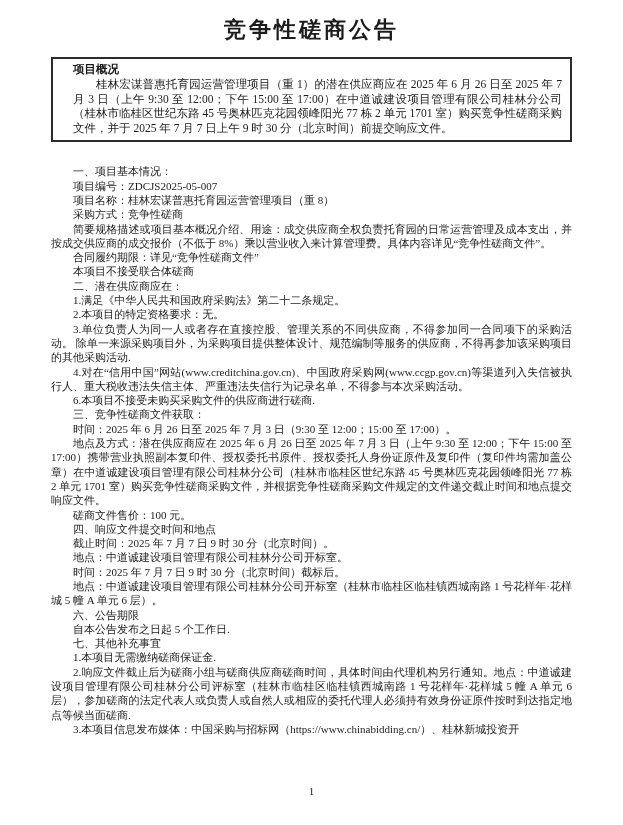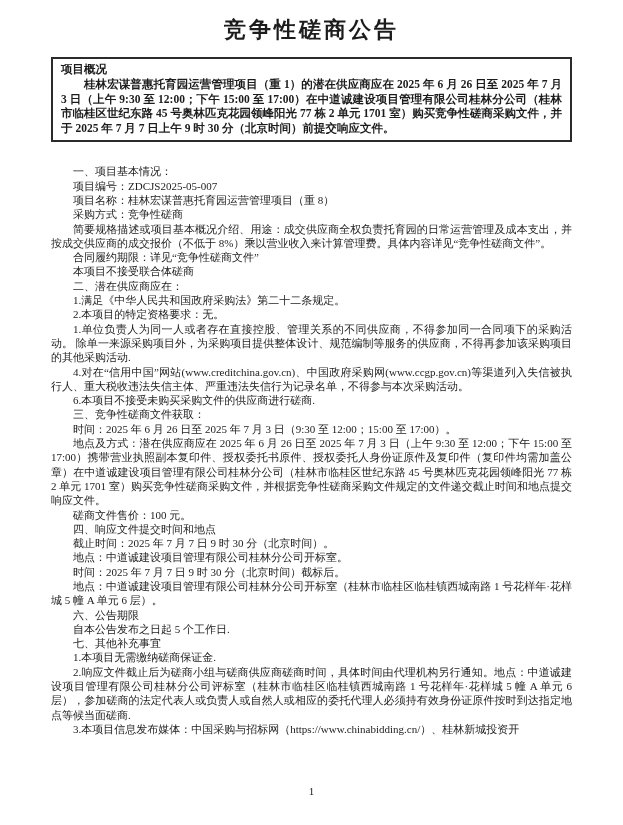--- a/index.html
+++ b/index.html
@@ -21,32 +21,32 @@
     padding-top: 16px;
     text-align: center;
     font-size: 22px;
     font-weight: bold;
     letter-spacing: 3px;
     line-height: 28px;
   }
   .overview-box {
     margin: 13px 51px 0 51px;
     border: 2px solid #2b2b2b;
-    padding: 3px 8px 5px 8px;
+    padding: 3px 8px 5px 20px;
     box-sizing: border-box;
   }
   .overview-heading {
     font-size: 11.5px;
     font-weight: bold;
     line-height: 15px;
   }
   .overview-body {
     margin: 0;
     font-size: 11.5px;
-    font-weight: bold;
+    font-weight: normal;
     line-height: 14.6px;
     text-indent: 2em;
     text-align: justify;
     overflow-wrap: anywhere;
   }
   .content {
     margin: 22px 51px 0 51px;
   }
   .para {
     margin: 0;
@@ -84,21 +84,21 @@
       <p class="para">一、项目基本情况：</p>
       <p class="para">项目编号：ZDCJS2025-05-007</p>
       <p class="para">项目名称：桂林宏谋普惠托育园运营管理项目（重 8）</p>
       <p class="para">采购方式：竞争性磋商</p>
       <p class="para">简要规格描述或项目基本概况介绍、用途：成交供应商全权负责托育园的日常运营管理及成本支出，并按成交供应商的成交报价（不低于 8%）乘以营业收入来计算管理费。具体内容详见“竞争性磋商文件”。</p>
       <p class="para">合同履约期限：详见“竞争性磋商文件”</p>
       <p class="para">本项目不接受联合体磋商</p>
       <p class="para">二、潜在供应商应在：</p>
       <p class="para">1.满足《中华人民共和国政府采购法》第二十二条规定。</p>
       <p class="para">2.本项目的特定资格要求：无。</p>
-      <p class="para">1.单位负责人为同一人或者存在直接控股、管理关系的不同供应商，不得参加同一合同项下的采购活动。 除单一来源采购项目外，为采购项目提供整体设计、规范编制等服务的供应商，不得再参加该采购项目的其他采购活动.</p>
+      <p class="para">3.单位负责人为同一人或者存在直接控股、管理关系的不同供应商，不得参加同一合同项下的采购活动。 除单一来源采购项目外，为采购项目提供整体设计、规范编制等服务的供应商，不得再参加该采购项目的其他采购活动.</p>
       <p class="para">4.对在“信用中国”网站(www.creditchina.gov.cn)、中国政府采购网(www.ccgp.gov.cn)等渠道列入失信被执行人、重大税收违法失信主体、严重违法失信行为记录名单，不得参与本次采购活动。</p>
       <p class="para">6.本项目不接受未购买采购文件的供应商进行磋商.</p>
       <p class="para">三、竞争性磋商文件获取：</p>
       <p class="para">时间：2025 年 6 月 26 日至 2025 年 7 月 3 日（9:30 至 12:00；15:00 至 17:00）。</p>
       <p class="para">地点及方式：潜在供应商应在 2025 年 6 月 26 日至 2025 年 7 月 3 日（上午 9:30 至 12:00；下午 15:00 至 17:00）携带营业执照副本复印件、授权委托书原件、授权委托人身份证原件及复印件（复印件均需加盖公章）在中道诚建设项目管理有限公司桂林分公司（桂林市临桂区世纪东路 45 号奥林匹克花园领峰阳光 77 栋 2 单元 1701 室）购买竞争性磋商采购文件，并根据竞争性磋商采购文件规定的文件递交截止时间和地点提交响应文件。</p>
       <p class="para">磋商文件售价：100 元。</p>
       <p class="para">四、响应文件提交时间和地点</p>
       <p class="para">截止时间：2025 年 7 月 7 日 9 时 30 分（北京时间）。</p>
       <p class="para">地点：中道诚建设项目管理有限公司桂林分公司开标室。</p>
       <p class="para">时间：2025 年 7 月 7 日 9 时 30 分（北京时间）截标后。</p>

